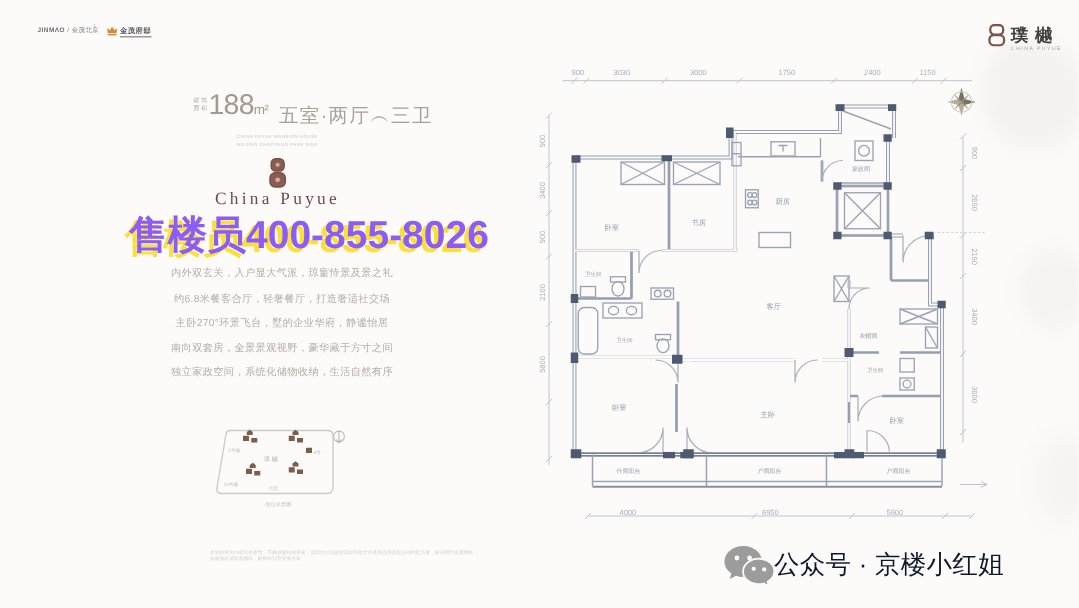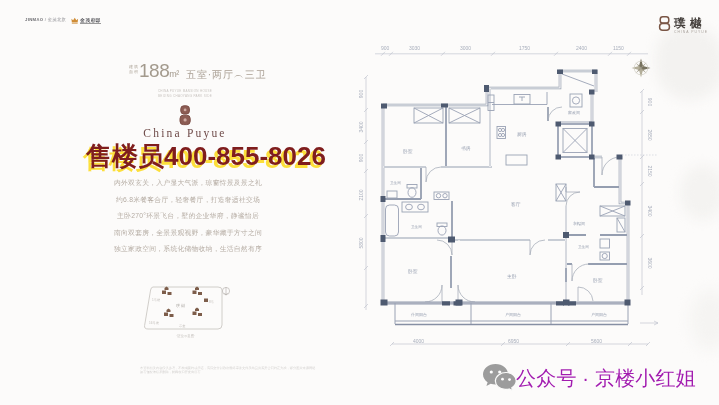--- a/index.html
+++ b/index.html
@@ -24,33 +24,33 @@
 
 <svg class="abs" style="left:658px;top:16px;" width="13" height="15" viewBox="0 0 13 15">
   <rect x="2.2" y="0.8" width="8.6" height="6.2" rx="2.6" fill="none" stroke="#7a5646" stroke-width="1.5"></rect>
   <rect x="1.6" y="7.4" width="9.8" height="6.8" rx="3" fill="none" stroke="#7a5646" stroke-width="1.5"></rect>
 </svg>
 <div class="abs" style="left:674px;top:16px;font-size:11.5px;color:#45403d;letter-spacing:4.5px;font-weight:bold;">璞樾</div>
 <div class="abs" style="left:674px;top:29.5px;font-size:3.4px;color:#aaa39d;letter-spacing:1px;">CHINA PUYUE</div>
 
 <div class="abs" style="left:129px;top:65px;font-size:4px;color:#b3aa9f;line-height:4.8px;">建 筑<br>面 积</div>
 <div class="abs" style="left:139px;top:60px;font-size:19px;color:#a39a8d;letter-spacing:-.5px;">188<span style="font-size:9px;margin-top:15px;">m²</span></div>
-<div class="abs" style="left:186px;top:68px;font-size:10px;color:#aaa095;letter-spacing:0.9px;">五室·两厅︵三卫</div>
+<div class="abs" style="left:186px;top:68px;font-size:13px;color:#aaa095;letter-spacing:0.9px;">五室·两厅︵三卫</div>
 
 <div class="abs" style="left:145px;top:89px;width:80px;font-size:3px;color:#c9c5c1;text-align:center;line-height:4.8px;letter-spacing:.3px;white-space:nowrap;">CHINA PUYUE MANSION HOUSE<br>BEIJING CHAOYANG PARK SIDE</div>
 
 <svg class="abs" style="left:178px;top:105px;" width="14" height="21" viewBox="0 0 14 21">
   <rect x="2.8" y="0.8" width="8.6" height="8.2" rx="3" fill="#8c5c53" stroke="#7c4e46" stroke-width="1"></rect>
   <rect x="2" y="10.2" width="10.2" height="9.4" rx="3.4" fill="#8c5c53" stroke="#7c4e46" stroke-width="1"></rect>
   <circle cx="7.1" cy="4.9" r="1.4" fill="#cfaba3"></circle>
   <circle cx="7.1" cy="14.9" r="1.6" fill="#cfaba3"></circle>
 </svg>
 <div class="abs" style="left:125px;top:127px;width:120px;text-align:center;font-size:11.5px;font-family:'Liberation Serif',serif;color:#6e4a48;letter-spacing:2.2px;white-space:nowrap;">China Puyue</div>
 
-<div class="abs" style="left:86px;top:139px;font-size:26px;font-weight:bold;color:#7f1d1d;white-space:nowrap;text-shadow:-3px 3px 0 #fcdf3a;letter-spacing:0;">售楼员400-855-8026</div>
+<div class="abs" style="left:86px;top:139px;font-size:26px;font-weight:bold;color:#8b5cf6;white-space:nowrap;text-shadow:-3px 3px 0 #fcdf3a;letter-spacing:0;">售楼员400-855-8026</div>
 
 <div class="abs" style="left:60px;top:175px;width:256px;text-align:center;font-size:6.8px;color:#b5aca3;line-height:16.6px;letter-spacing:.25px;">
 内外双玄关，入户显大气派，琼窗恃景及景之礼<br>
 约6.8米餐客合厅，轻奢餐厅，打造奢适社交场<br>
 主卧270°环景飞台，墅的企业华府，静谧怡居<br>
 南向双套房，全景景观视野，豪华藏于方寸之间<br>
 独立家政空间，系统化储物收纳，生活自然有序
 </div>
 
 <svg class="abs" style="left:0;top:0;" width="719" height="405" viewBox="0 0 719 405" fill="none">
@@ -286,15 +286,15 @@
 </svg>
 
 <svg class="abs" style="left:481px;top:362px;" width="36" height="32" viewBox="0 0 36 32">
   <path d="M14.5,2 C7.5,2 2,6.6 2,12.3 C2,15.6 3.8,18.4 6.6,20.3 L5.4,24 L9.7,21.8 C11.2,22.3 12.8,22.6 14.5,22.6 C21.5,22.6 27,18 27,12.3 C27,6.6 21.5,2 14.5,2 Z" fill="#9c9c9c"></path>
   <circle cx="10.3" cy="10" r="1.6" fill="#fdfdfc"></circle>
   <circle cx="18.7" cy="10" r="1.6" fill="#fdfdfc"></circle>
   <path d="M25.5,10.5 C31.2,10.8 35.5,14.6 35.2,19.3 C35,22 33.3,24.3 30.8,25.8 L31.6,28.9 L28.1,27 C26.9,27.4 25.5,27.5 24.1,27.4 C18.4,27.1 14.1,23.3 14.4,18.6 C14.7,13.9 19.8,10.2 25.5,10.5 Z" fill="#9c9c9c" stroke="#fbfbfa" stroke-width="1.2"></path>
   <circle cx="21.5" cy="17.2" r="1.4" fill="#fdfdfc"></circle>
   <circle cx="28.5" cy="17.6" r="1.4" fill="#fdfdfc"></circle>
 </svg>
-<div class="abs" style="left:516px;top:365px;font-size:20px;color:#a21caf;letter-spacing:0.2px;white-space:nowrap;text-shadow:0 0 1px #fff, 0 0 2px #fff;">公众号 · 京楼小红姐</div>
+<div class="abs" style="left:516px;top:365px;font-size:17px;color:#0f172a;letter-spacing:0.2px;white-space:nowrap;text-shadow:0 0 1px #fff, 0 0 2px #fff;">公众号 · 京楼小红姐</div>
 
 <div class="abs" style="left:140px;top:366px;width:230px;font-size:3.2px;color:#d4d2d0;line-height:4.2px;">本资料相关内容仅供参考，不构成要约或承诺，实际交付以政府最终审批文件及商品房买卖合同约定为准，部分图片来源网络<br>如有侵权请联系删除，解释权归开发商所有</div>
 
 </body></html>

